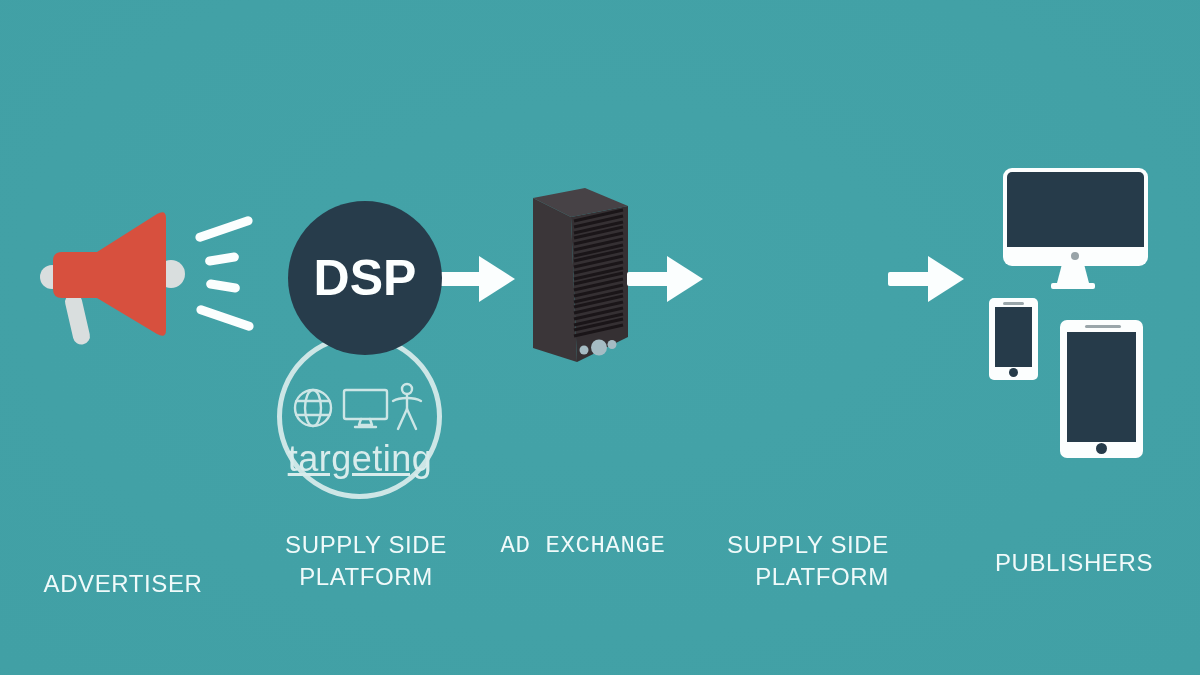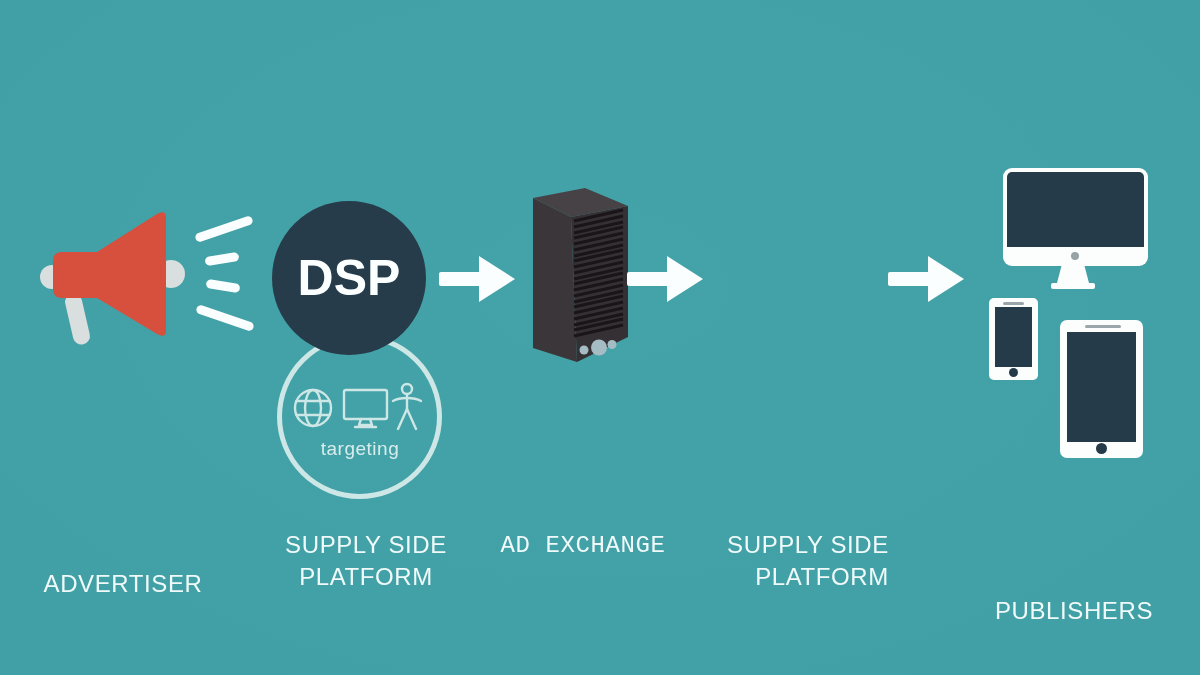--- a/index.html
+++ b/index.html
@@ -7,31 +7,31 @@
     position:relative;width:1200px;height:675px;overflow:hidden;
     background:radial-gradient(120% 130% at 50% 42%, #44A3A8 0%, #41A0A5 60%, #3C979C 100%);
     font-family:"Liberation Sans", sans-serif;
   }
   .abs{position:absolute;}
   
   .node{
     position:absolute;border-radius:50%;display:flex;align-items:center;justify-content:center;
     color:#FCFFFF;font-weight:bold;font-size:50px;letter-spacing:0px;z-index:3;
   }
-  .node-dsp{left:272px;top:201px;width:154px;height:154px;background:#273C4B;}
+  .node-dsp{left:288px;top:201px;width:154px;height:154px;background:#273C4B;}
   .node-ssp{left:729px;top:202px;width:158px;height:158px;background:#D7503E;}
   
   .targeting-ring{
     position:absolute;left:277px;top:334px;width:165px;height:165px;box-sizing:border-box;
     border:5px solid rgba(224,239,239,0.88);border-radius:50%;z-index:1;
   }
   .ring-icons{position:absolute;left:285px;top:375px;width:150px;height:60px;z-index:2;}
   .targeting-label{
     position:absolute;left:360px;top:438px;transform:translateX(-50%);
-    font-size:19px;color:#D8ECEC;z-index:2;letter-spacing:0.5px;
+    font-size:36px;color:#D8ECEC;z-index:2;letter-spacing:0.5px;text-decoration:underline;
   }
   
   .arrow{position:absolute;height:46px;width:78px;top:256px;z-index:2;}
   .arrow .shaft{position:absolute;left:0;top:16px;width:42px;height:14px;background:#FBFEFE;border-radius:2px;}
   .arrow .head{position:absolute;left:40px;top:0;width:0;height:0;
     border-top:23px solid transparent;border-bottom:23px solid transparent;border-left:36px solid #FBFEFE;}
   .arrow-1{left:439px;}
   .arrow-2{left:627px;}
   .arrow-3{left:888px;}
   
@@ -50,21 +50,21 @@
   .tablet-home{position:absolute;left:36px;bottom:4px;width:11px;height:11px;border-radius:50%;background:#263B4A;}
   
   .stage-label{
     position:absolute;transform:translateX(-50%);text-align:center;
     color:#F0FAFA;font-size:24px;line-height:32px;letter-spacing:0.6px;white-space:nowrap;
   }
   .lbl-advertiser{left:123px;top:544px;margin-top:24px;}
   .lbl-demand{left:366px;top:529px;}
   .lbl-adx{left:583px;top:530px;font-family:Liberation Mono, monospace;}
   .lbl-supply{left:808px;top:529px;text-align:right;}
-  .lbl-publishers{left:1074px;top:547px;margin-top:48px;}
+  .lbl-publishers{left:1074px;top:547px;}
   .icon-stroke{fill:none;stroke:#CDE6E6;stroke-width:2.4;stroke-linecap:round;stroke-linejoin:round;}
 </style>
 </head>
 <body>
 
 <div id="canvas">
 
   <svg class="abs" style="left:30px;top:195px;width:240px;height:160px" viewBox="30 195 240 160">
     <circle cx="52" cy="277" r="12" fill="#D9DEDE"></circle>
     <rect x="69" y="293" width="17" height="52" rx="8.5" transform="rotate(-13 77.5 319)" fill="#D9DEDE"></rect>

